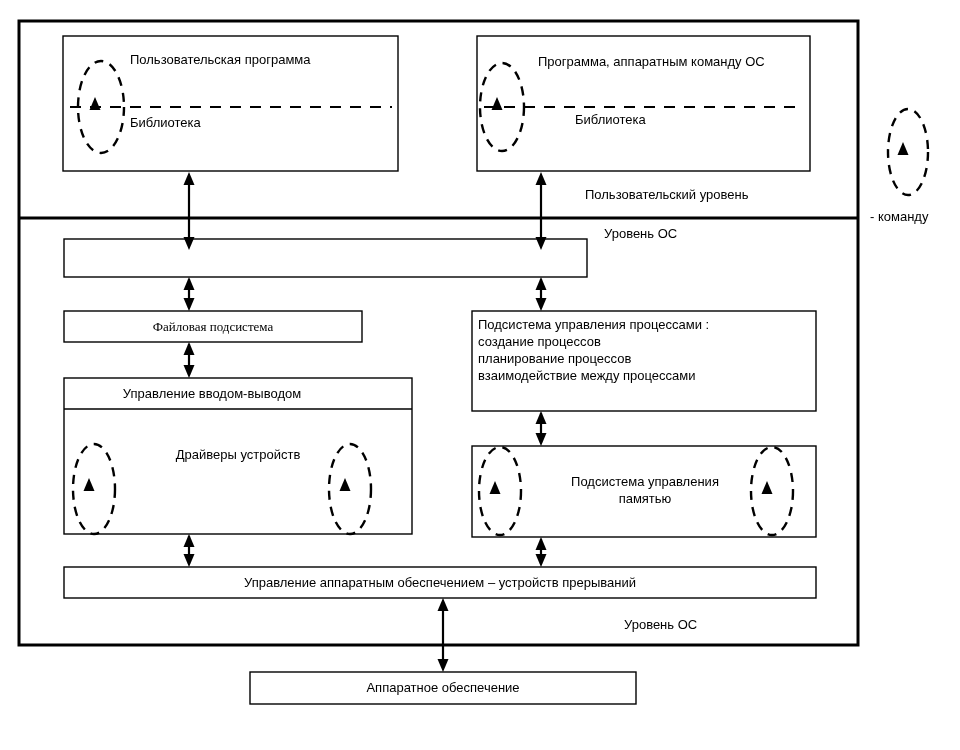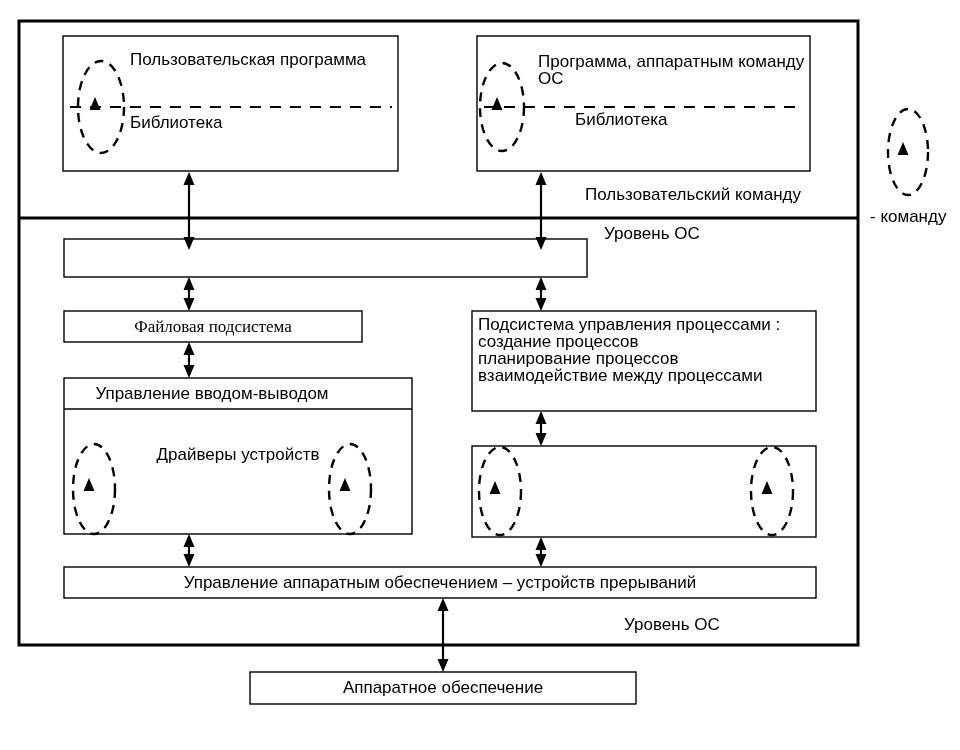--- a/index.html
+++ b/index.html
@@ -58,21 +58,21 @@
     stroke-width: 2.4;
     stroke-dasharray: 9 7;
   }
   .arrow-head {
     fill: #000000;
     stroke: none;
   }
   .lbl {
     position: absolute;
     font-family: "Liberation Sans", sans-serif;
-    font-size: 17px;
+    font-size: 13px;
     color: #000000;
     line-height: 17px;
     white-space: pre;
   }
   .lbl-center {
     text-align: center;
   }
   .lbl-left {
     text-align: left;
   }
@@ -169,32 +169,34 @@
     <use href="#arrow-up-head" x="443" y="598"></use>
     <use href="#arrow-down-head" x="443" y="672"></use>
   </svg>
 
   <div class="lbl lbl-left" style="left:130px; top:51px; width:262px;">Пользовательская программа</div>
   <div class="lbl lbl-left" style="left:130px; top:114px; width:200px;">Библиотека</div>
 
   <div class="lbl lbl-left multi" style="left:538px; top:53px; width:268px;">Программа, аппаратным команду ОС</div>
   <div class="lbl lbl-left" style="left:575px; top:111px; width:200px;">Библиотека</div>
 
-  <div class="lbl lbl-left" style="left:585px; top:186px; width:240px;">Пользовательский команду</div>
+  <div class="lbl lbl-left" style="left:585px; top:186px; width:240px;">Пользовательский уровень</div>
   <div class="lbl lbl-left" style="left:604px; top:225px; width:180px;">Уровень ОС</div>
 
   <div class="lbl lbl-center" style="left:64px; top:318px; width:298px;font-family:Liberation Serif, serif;">Файловая подсистема</div>
   <div class="lbl lbl-center" style="left:64px; top:385px; width:296px;">Управление вводом-выводом</div>
   <div class="lbl lbl-center" style="left:64px; top:446px; width:348px;">Драйверы устройств</div>
 
   <div class="lbl lbl-left multi" style="left:478px; top:316px; width:336px;">Подсистема управления процессами :
 создание процессов
 планирование процессов
 взаимодействие между процессами</div>
 
+  <div class="lbl lbl-center multi" style="left:540px; top:473px; width:210px;">Подсистема управления
+памятью</div>
 
   <div class="lbl lbl-center" style="left:64px; top:574px; width:752px;">Управление аппаратным обеспечением – устройств прерываний</div>
 
   <div class="lbl lbl-left" style="left:624px; top:616px; width:180px;">Уровень ОС</div>
 
   <div class="lbl lbl-center" style="left:250px; top:679px; width:386px;">Аппаратное обеспечение</div>
 
   <div class="lbl lbl-left" style="left:870px; top:208px; width:90px;">- команду</div>
 
 </div>

